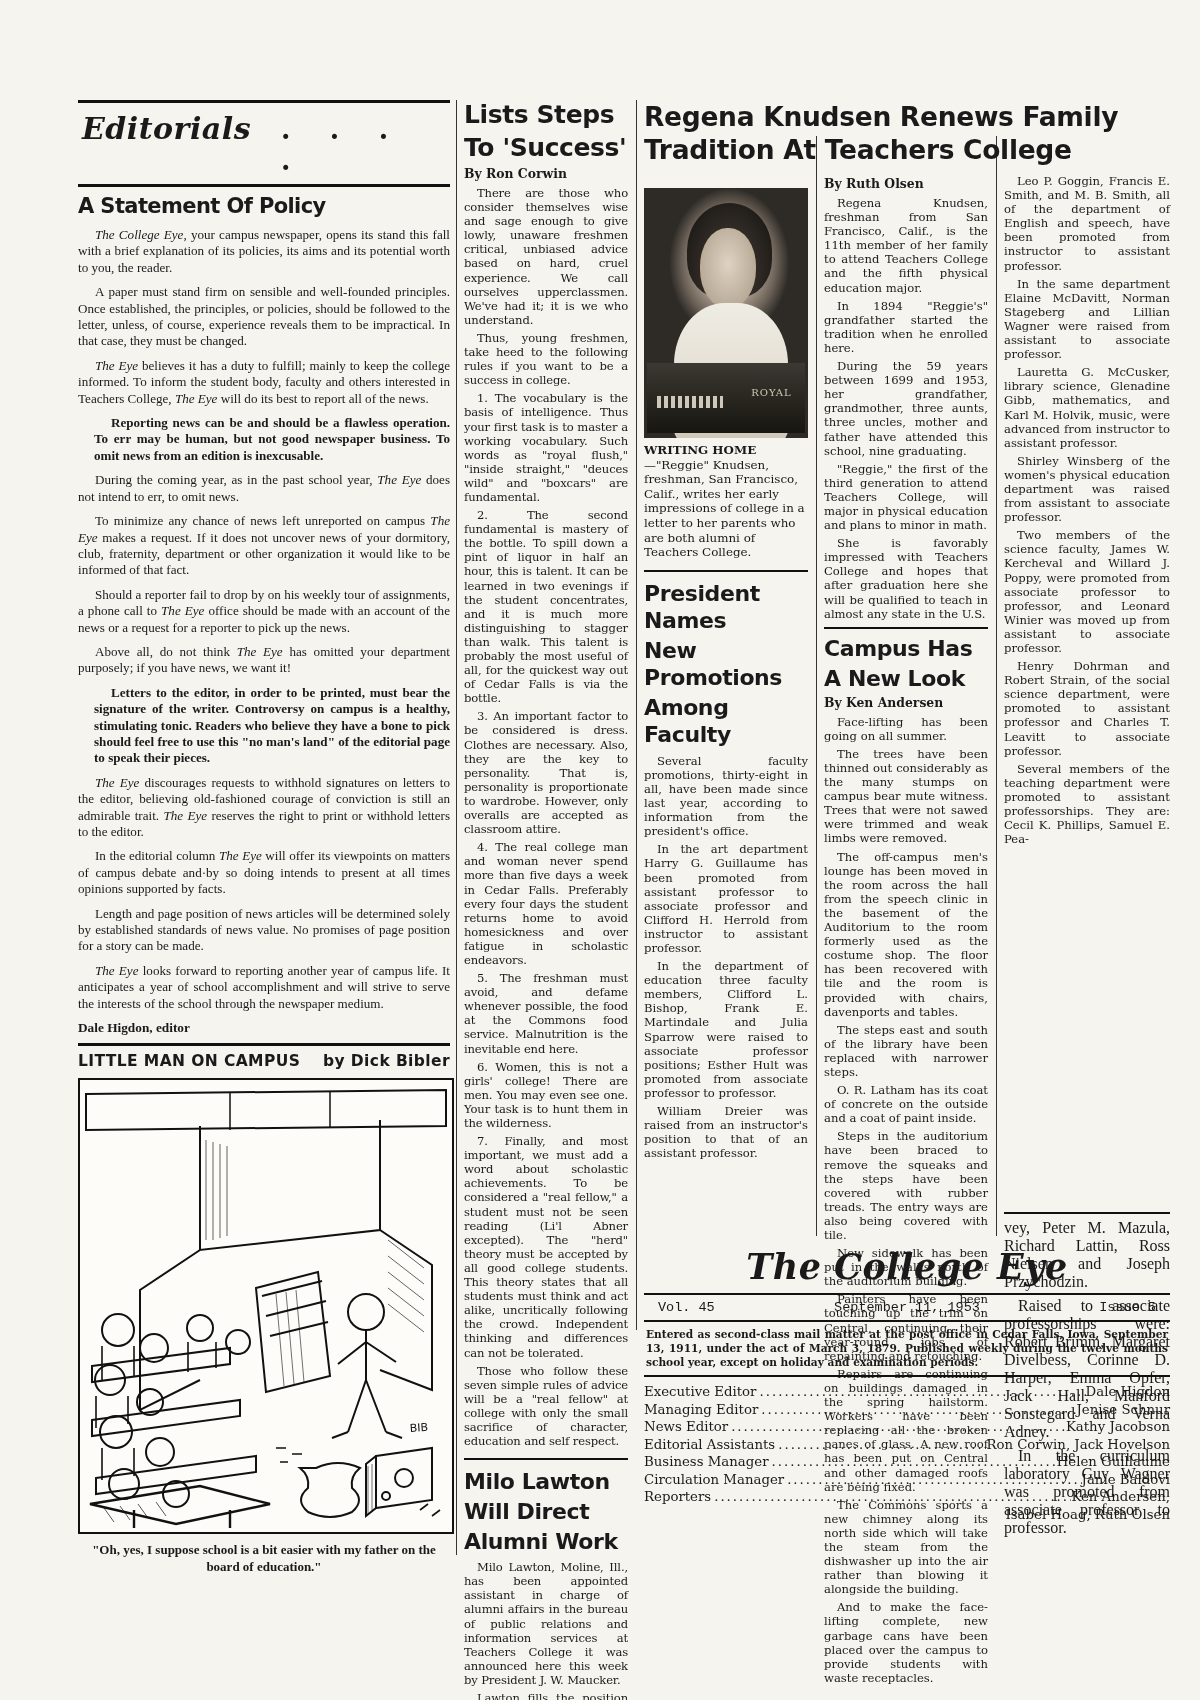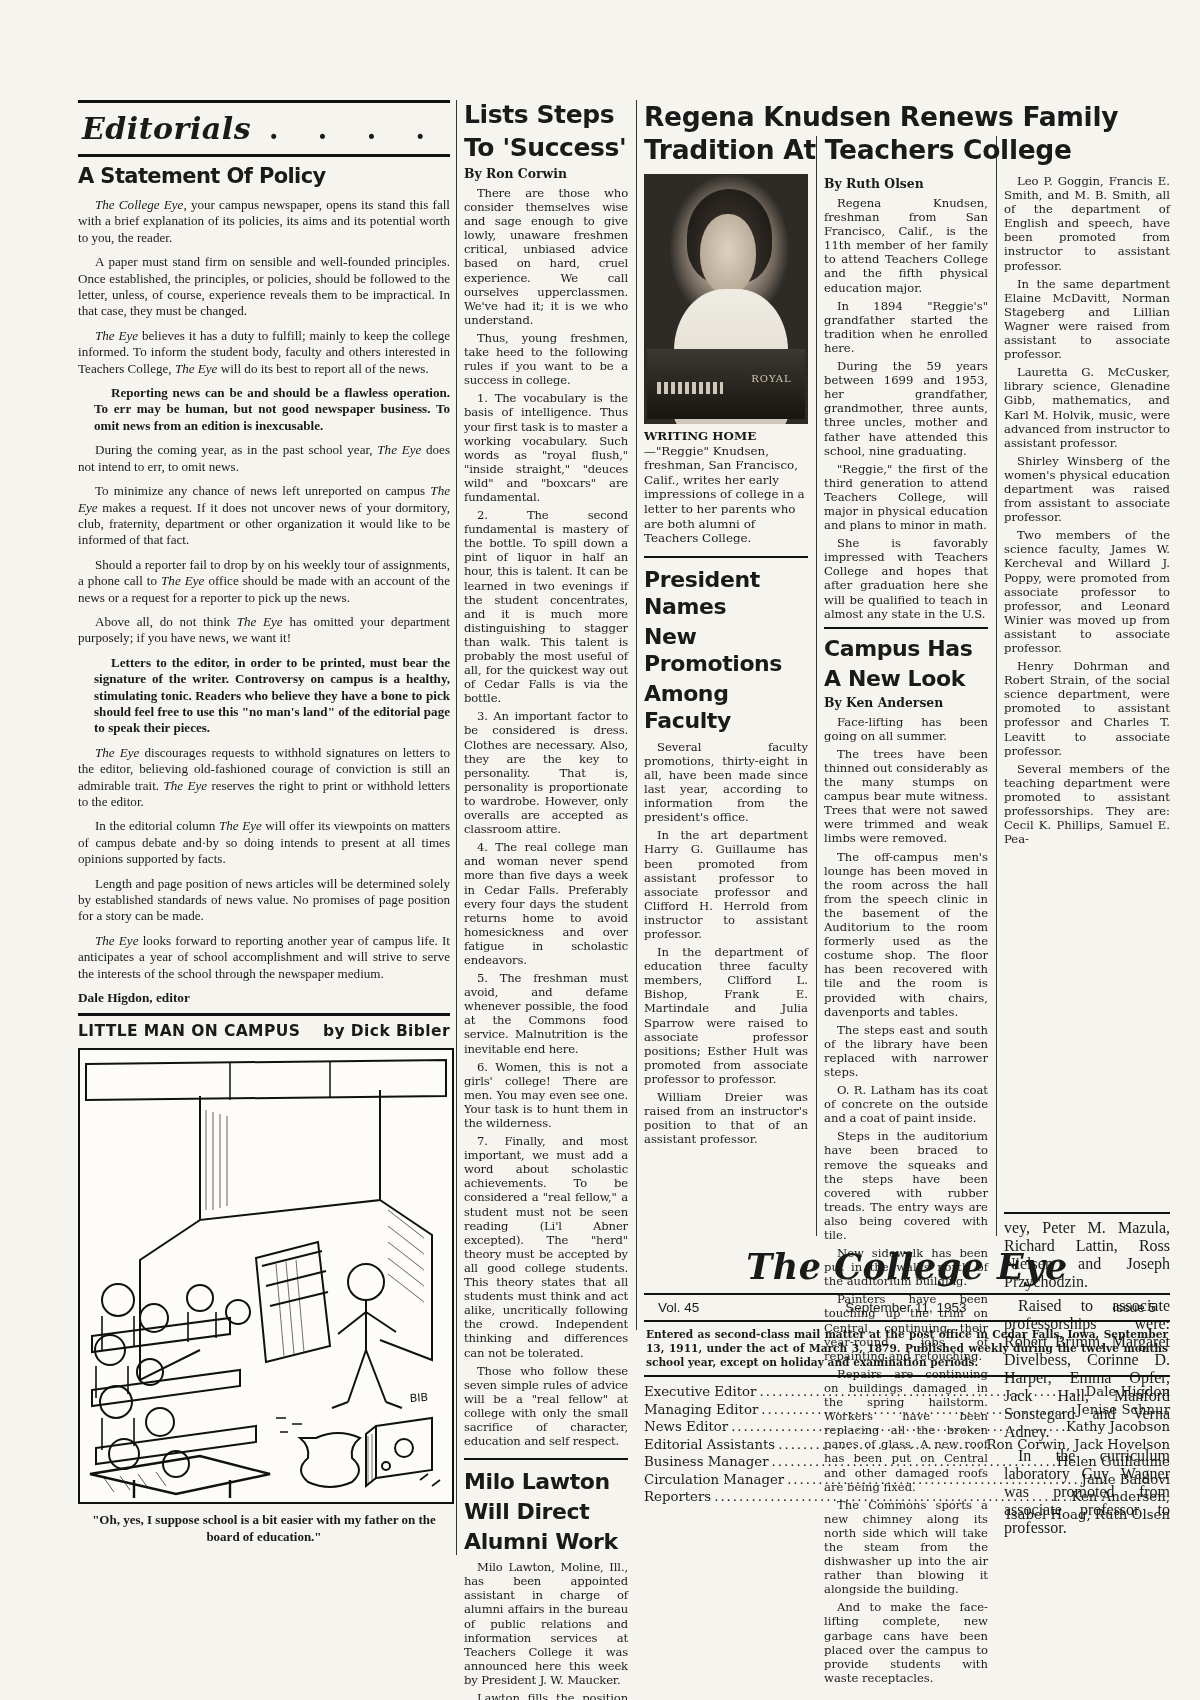--- a/index.html
+++ b/index.html
@@ -26,21 +26,21 @@
 
   
   .col1 { position:absolute; left:0; top:0; width:372px; }
   .rule-top { border-top:3px solid #111; margin-bottom:4px; }
   .rule-bot { border-top:3px solid #111; margin-top:2px; }
   .editorials-script {
     font-family:"DejaVu Serif", serif;
     font-style:italic; font-weight:bold;
     font-size:30px; letter-spacing:0.5px;
     padding:4px 0 6px 4px;
-    display:flex; align-items:baseline; gap:4px;
+    display:flex; align-items:baseline; gap:16px;
   }
   .editorials-script .dots {
     font-size:27px; letter-spacing:15px; margin-left:14px; font-style:normal;
   }
   h2.sect {
     font-family:"DejaVu Sans", sans-serif;
     font-weight:bold; font-size:21px; letter-spacing:-0.6px;
     margin:7px 0 9px 0;
   }
   .col1 .p { font-size:13.1px; line-height:16.4px; text-indent:17px; margin-bottom:8px; }
@@ -88,20 +88,21 @@
   .span-head {
     position:absolute; left:566px; top:0; width:526px;
     font-family:"DejaVu Sans", sans-serif; font-weight:bold;
     font-size:26.5px; line-height:33px; letter-spacing:-0.3px;
   }
 
   
   .photo {
     width:164px; height:250px; background:#2b2b2b; position:relative; overflow:hidden;
     margin-bottom:5px;
+    margin-top:14px;
   }
   .photo .bg {
     position:absolute; inset:0;
     background:
       radial-gradient(ellipse 60px 75px at 52% 30%, #d8cfc2 0%, #b5a897 45%, #6c6258 78%, #2e2b27 100%),
       linear-gradient(160deg,#3a3732 0%,#24221f 100%);
   }
   .photo .dress {
     position:absolute; left:18%; top:46%; width:70%; height:56%;
     background:linear-gradient(180deg,#efece4 0%, #e3ded2 60%, #cdc6b7 100%);
@@ -134,21 +135,21 @@
 
   
   .masthead-wrap { position:absolute; left:566px; top:1138px; width:526px; }
   .mh-logo {
     text-align:center;
     font-family:"DejaVu Serif", serif; font-style:italic; font-weight:bold;
     font-size:35px; letter-spacing:0.5px; padding:8px 0 6px 0;
   }
   .mh-volrow {
     display:flex; justify-content:space-between; align-items:center;
-    font-family:Liberation Sans, sans-serif; font-size:13.5px;
+    font-family:Liberation Mono, monospace; font-size:13.5px;
     padding:5px 14px 5px 14px;
     border-top:2.5px solid #111; border-bottom:2.5px solid #111;
   }
   .mh-legal {
     font-family:"DejaVu Serif", serif; font-weight:bold; font-size:10.6px; line-height:14px;
     padding:5px 2px 6px 2px; text-align:justify;
   }
   .staff {
     border-top:2.5px solid #111; padding-top:6px;
     font-family:"DejaVu Serif", serif; font-size:13.3px; line-height:17.5px;

